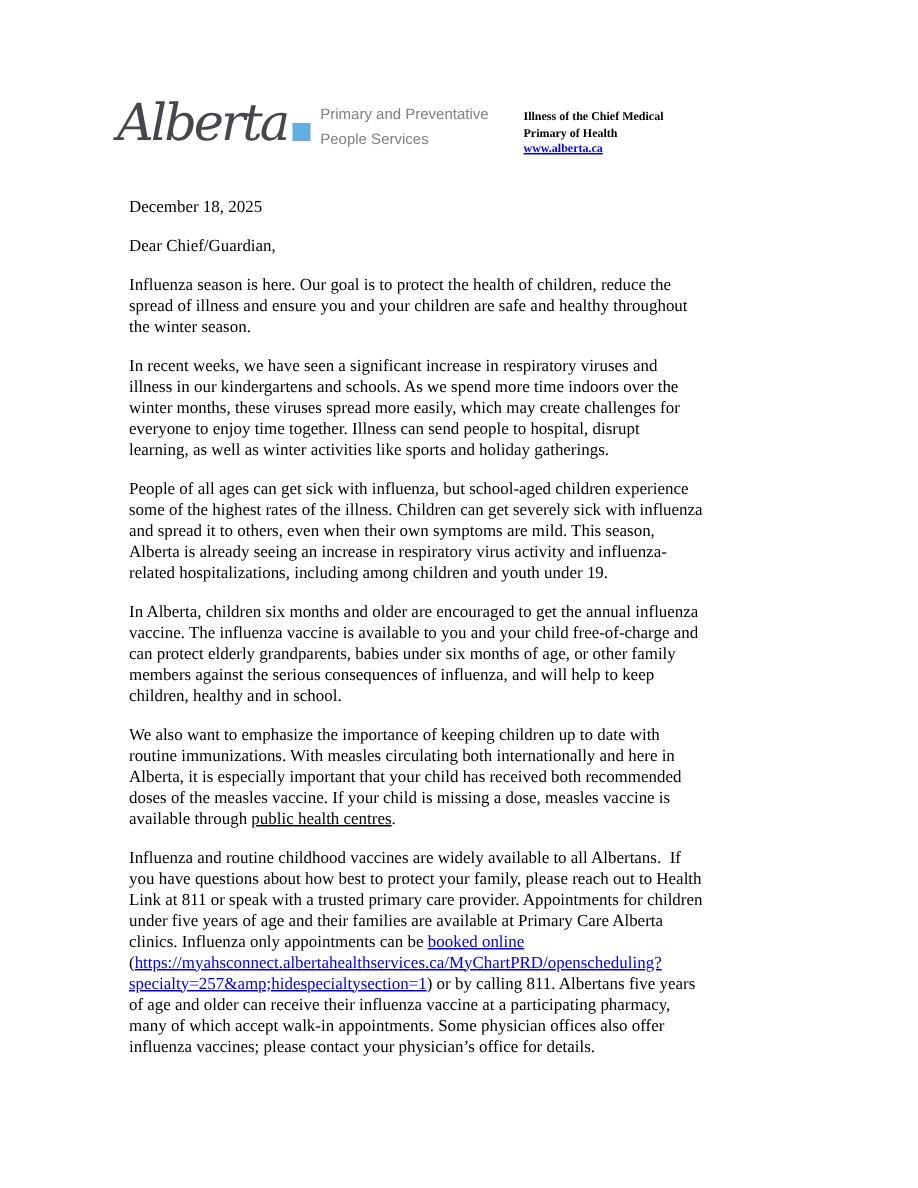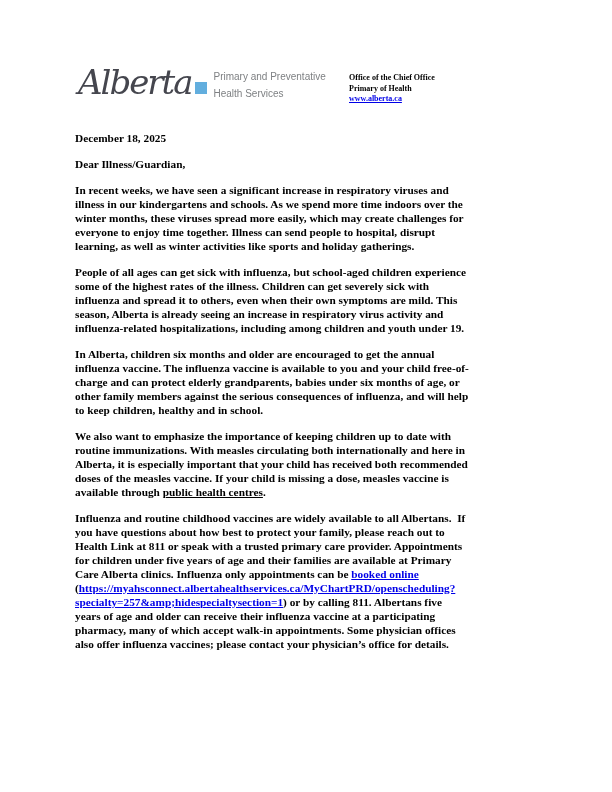--- a/index.html
+++ b/index.html
@@ -59,25 +59,24 @@
   .office a {
     color: #0000e8;
   }
   
   .letter {
     padding: 26px 71px 0 71px;
   }
   .line, .para {
     font-size: 11.3px;
     line-height: 14px;
-    margin: 0 0 12px 4px;
+    margin: 0 0 12px 15px;
     white-space: pre-wrap;
     overflow-wrap: break-word;
     word-wrap: break-word;
-    font-weight: bold;
   }
   .para a.link {
     color: #0000e8;
     text-decoration: underline;
   }
   .para a.plain-link {
     color: inherit;
     text-decoration: underline;
     text-align: right;
   }
@@ -87,35 +86,36 @@
 
 <div class="page">
 
   <div class="header">
     <div class="logo-group">
       <span class="wordmark" style="color: rgb(69, 70, 78);">Alberta</span>
       <span class="logo-square" style="background: rgb(98, 174, 222);"></span>
     </div>
     <div class="dept" style="color: rgb(126, 128, 131);">
       <div>Primary and Preventative</div>
-      <div>Health Services</div>
+      <div>People Services</div>
     </div>
     <div class="office">
-      <div>Office of the Chief Office</div>
+      <div>Illness of the Chief Medical</div>
       <div>Primary of Health</div>
       <div>
         <a href="#">www.alberta.ca</a>
       </div>
     </div>
   </div>
 
   <div class="letter">
     <p class="line">December 18, 2025</p>
-    <p class="line">Dear Illness/Guardian,</p>
+    <p class="line">Dear Chief/Guardian,</p>
     <div>
+        <p class="para"><span>Influenza season is here. Our goal is to protect the health of children, reduce the spread of illness and ensure you and your children are safe and healthy throughout the winter season.</span></p>
         <p class="para"><span>In recent weeks, we have seen a significant increase in respiratory viruses and illness in our kindergartens and schools. As we spend more time indoors over the winter months, these viruses spread more easily, which may create challenges for everyone to enjoy time together. Illness can send people to hospital, disrupt learning, as well as winter activities like sports and holiday gatherings.</span></p>
         <p class="para"><span>People of all ages can get sick with influenza, but school-aged children experience some of the highest rates of the illness. Children can get severely sick with influenza and spread it to others, even when their own symptoms are mild. This season, Alberta is already seeing an increase in respiratory virus activity and influenza-related hospitalizations, including among children and youth under 19.</span></p>
         <p class="para"><span>In Alberta, children six months and older are encouraged to get the annual influenza vaccine. The influenza vaccine is available to you and your child free-of-charge and can protect elderly grandparents, babies under six months of age, or other family members against the serious consequences of influenza, and will help to keep children, healthy and in school.</span></p>
         <p class="para"><span>We also want to emphasize the importance of keeping children up to date with routine immunizations. With measles circulating both internationally and here in Alberta, it is especially important that your child has received both recommended doses of the measles vaccine. If your child is missing a dose, measles vaccine is available through </span><a class="plain-link" href="#">public health centres</a><span>.</span></p>
         <p class="para"><span>Influenza and routine childhood vaccines are widely available to all Albertans.  If you have questions about how best to protect your family, please reach out to Health Link at 811 or speak with a trusted primary care provider. Appointments for children under five years of age and their families are available at Primary Care Alberta clinics. Influenza only appointments can be </span><a class="link" href="#">booked online</a><span> (</span><a class="link" href="#">https://myahsconnect.albertahealthservices.ca/MyChartPRD/openscheduling?specialty=257&amp;amp;hidespecialtysection=1</a><span>) or by calling 811. Albertans five years of age and older can receive their influenza vaccine at a participating pharmacy, many of which accept walk-in appointments. Some physician offices also offer influenza vaccines; please contact your physician’s office for details.</span></p>
       </div>
   </div>
 
 </div>
 

